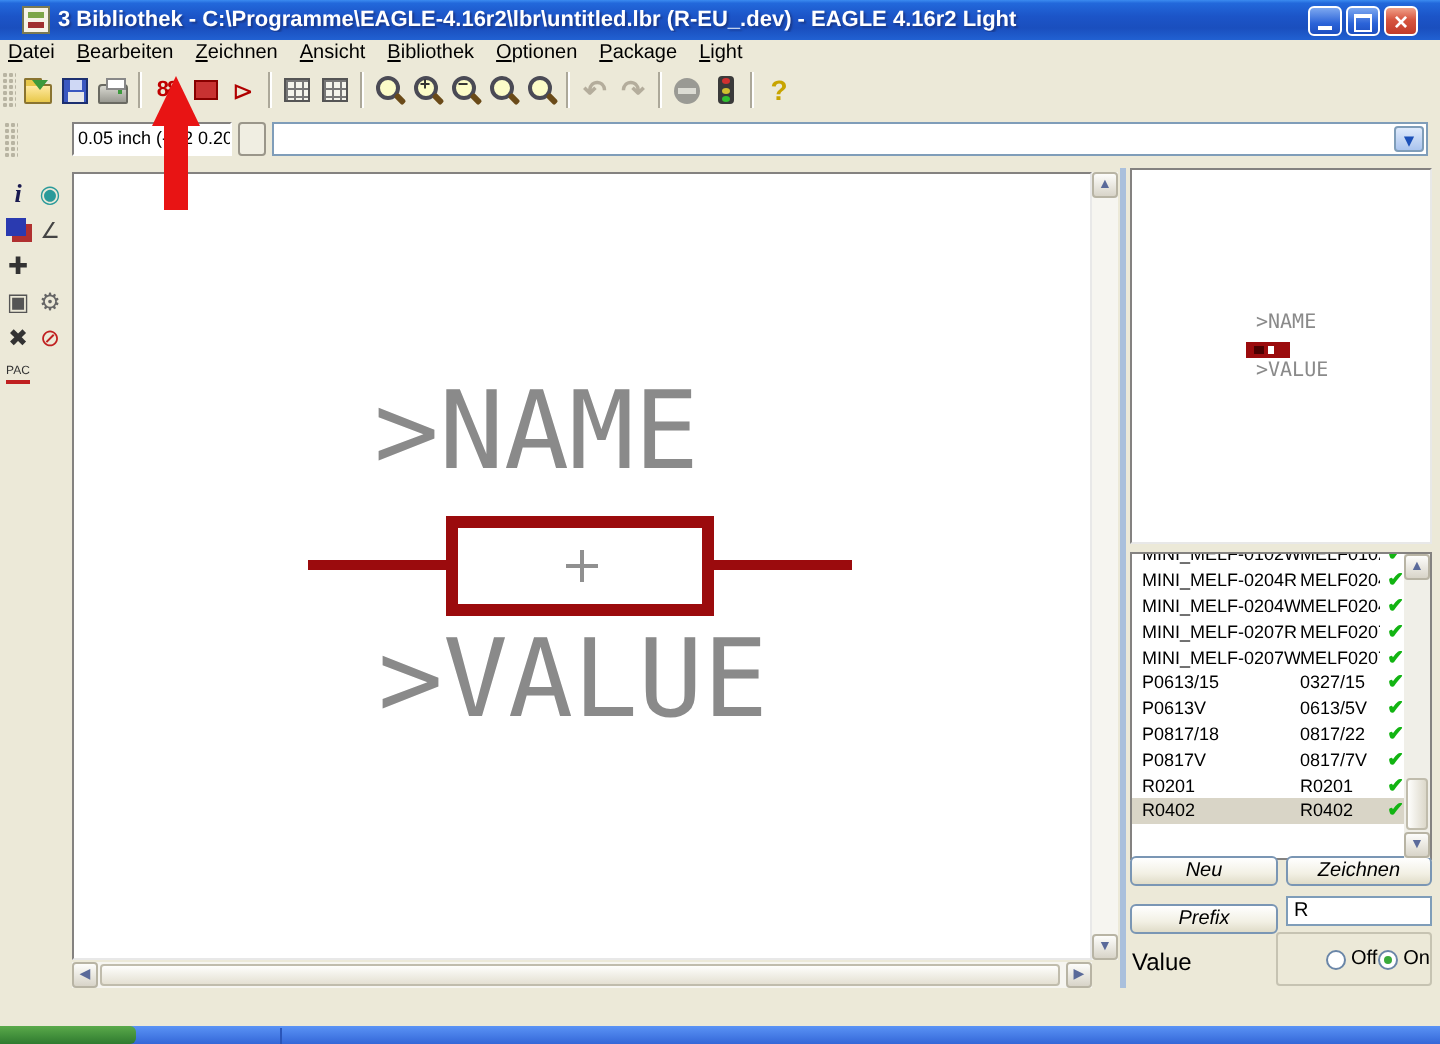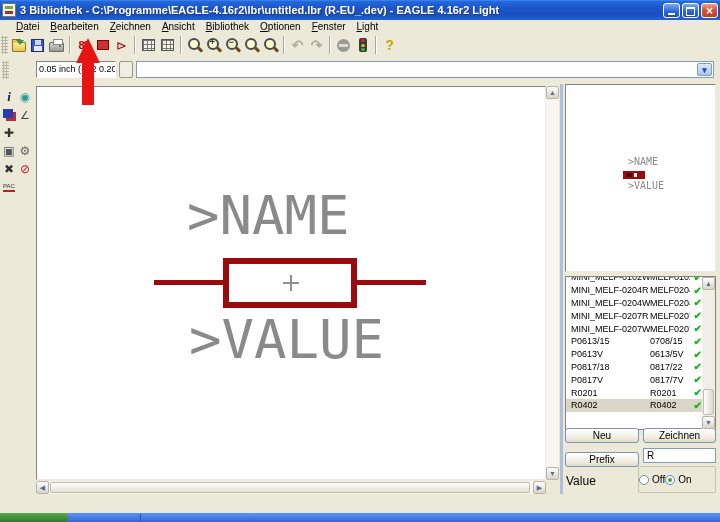--- a/index.html
+++ b/index.html
@@ -3,38 +3,38 @@
 <meta charset="utf-8">
 <style>
   * { margin:0; padding:0; box-sizing:border-box; }
   html,body { width:720px; height:522px; }
   body { font-family:"Liberation Sans", sans-serif; background:#ECE9D8; position:relative; overflow:hidden; }
   .abs { position:absolute; }
 
   
   .titlebar { left:0; top:0; width:720px; height:20px;
     background:linear-gradient(180deg,#3B8BF0 0%,#2268DB 8%,#1C55C8 40%,#1A4FBE 70%,#2161D2 100%);
-    display:flex; align-items:center; padding:0 2px; color:#fff; }
+    display:flex; align-items:center; padding:0 11px; color:#fff; }
   .app-icon { width:14px; height:14px; background:#f6f3e8; border:1px solid #7a7a52; margin-right:4px;
     position:relative; flex:0 0 auto; }
   .app-icon::before { content:""; position:absolute; left:2px; top:2px; width:8px; height:3px; background:#7da648; }
   .app-icon::after { content:""; position:absolute; left:2px; top:7px; width:8px; height:3px; background:#a03030; }
   .title-text { font-size:11px; font-weight:bold; white-space:nowrap; overflow:hidden;
     text-shadow:1px 1px 1px #1a3a8c; flex:1 1 auto; }
   .winbtns { display:flex; gap:2px; flex:0 0 auto; }
   .wb { width:17px; height:15px; border:1px solid #fff; border-radius:3px; font-size:10px; line-height:13px;
     text-align:center; color:#fff; font-weight:bold; }
   .wb.bmin, .wb.bmax { background:linear-gradient(180deg,#7da8f0,#2b63d8 60%,#1d4fc0); }
   .wb.bmin::after { content:""; display:block; width:7px; height:2px; background:#fff; margin:9px auto 0; }
   .wb.bmax::after { content:""; display:block; width:7px; height:6px; border:1px solid #fff; border-top-width:2px; margin:3px auto 0; }
   .wb.bclose { background:linear-gradient(180deg,#f0a088,#d75640 45%,#c13b2a); font-size:12px; line-height:14px; }
 
   
   .menubar { left:0; top:20px; width:720px; height:13px; display:flex; align-items:center; gap:11px;
-    padding-left:16px; font-size:10px; color:#000; background:#ECE9D8; }
+    padding-left:4px; font-size:10px; color:#000; background:#ECE9D8; }
   .mi::first-letter { text-decoration:underline; }
 
   
   .toolbar { left:0; top:33px; width:720px; height:24px; display:flex; align-items:center; background:#ECE9D8; }
   .grip { width:7px; height:18px; margin:0 1px;
     background-image:radial-gradient(#b8b4a2 1px, transparent 1.2px); background-size:3px 3px; }
   .tbsep { width:2px; height:18px; margin:0 3px; border-left:1px solid #aca899; border-right:1px solid #fff; }
   .tbi { width:17px; height:17px; margin:12px 1px; position:relative; display:flex; align-items:center; justify-content:center;
     font-size:12px; }
   
@@ -150,26 +150,26 @@
   .tc1 { padding-left:5px; width:84px; white-space:nowrap; overflow:hidden; }
   .tc2 { width:40px; white-space:nowrap; overflow:hidden; }
   .chk { width:12px; color:#12b412; font-size:10px; font-weight:bold; text-align:right; }
   .tsb { position:absolute; right:0; top:0; width:13px; height:152px; background:#f0efe8; z-index:4; }
   .tsb .up { position:absolute; left:0; top:0; width:13px; height:13px; font-size:7px; line-height:12px; }
   .tsb .dn { position:absolute; left:0; bottom:0; width:13px; height:13px; font-size:7px; line-height:12px; }
   .tsb .thumb { position:absolute; left:1px; bottom:14px; width:11px; height:26px;
     background:linear-gradient(90deg,#fefefc,#dcd8ca); border:1px solid #c0bcac; border-radius:2px; }
 
   .xpbtn { position:absolute; height:15px; background:linear-gradient(180deg,#ffffff,#f2f0e4 60%,#e0dcc8);
-    border:1px solid #7a96b4; border-radius:3px; font-size:10px; text-align:center; line-height:13px; color:#000; }
+    border:1px solid #7a96b4; border-radius:3px; font-size:10px; text-align:center; line-height:13px; color:#000;font-style:italic; }
   .field { position:absolute; height:15px; background:#fff; border:1px solid #7F9DB9; font-size:10px;
     line-height:13px; padding-left:3px; color:#000; }
   .lbl { position:absolute; font-size:12px; color:#000; }
   .radiobox { left:638px; top:466px; width:78px; height:27px; border:1px solid #c6c3b2; border-radius:2px;
-    display:flex; align-items:center; justify-content:flex-start; font-size:10px; }
+    display:flex; align-items:center; justify-content:flex-end; font-size:10px; }
   .radio { display:flex; align-items:center; gap:3px; }
   .rdot { width:10px; height:10px; border-radius:50%; border:1px solid #6a86a8; background:#fff; position:relative; }
   .rdot.on::after { content:""; position:absolute; left:2px; top:2px; width:4px; height:4px; border-radius:50%; background:#3aaa3a; }
 
   
   .arrow-head { left:76px; top:38px; width:0; height:0; border-left:12px solid transparent;
     border-right:12px solid transparent; border-bottom:25px solid #e81414; z-index:60; }
   .arrow-shaft { left:82px; top:61px; width:12px; height:44px; background:#e81414; z-index:60; }
 
   
@@ -192,21 +192,21 @@
   </span>
 </div>
 
 <div class="abs menubar">
   <span class="mi">Datei</span>
   <span class="mi">Bearbeiten</span>
   <span class="mi">Zeichnen</span>
   <span class="mi">Ansicht</span>
   <span class="mi">Bibliothek</span>
   <span class="mi">Optionen</span>
-  <span class="mi">Fenster</span>
+  <span class="mi">Package</span>
   <span class="mi">Light</span>
 </div>
 
 <div class="abs toolbar">
   <span class="grip"></span>
   <span class="tbi">
       <span class="i-folder"></span>
     </span>
   <span class="tbi">
       <span class="i-floppy"></span>
@@ -352,21 +352,21 @@
         <span class="tc2">MELF0207R</span>
         <span class="chk">✔</span>
       </div>
     <div class="trow">
         <span class="tc1">MINI_MELF-0207W</span>
         <span class="tc2">MELF0207W</span>
         <span class="chk">✔</span>
       </div>
     <div class="trow">
         <span class="tc1">P0613/15</span>
-        <span class="tc2">0708/15</span>
+        <span class="tc2">0327/15</span>
         <span class="chk">✔</span>
       </div>
     <div class="trow">
         <span class="tc1">P0613V</span>
         <span class="tc2">0613/5V</span>
         <span class="chk">✔</span>
       </div>
     <div class="trow">
         <span class="tc1">P0817/18</span>
         <span class="tc2">0817/22</span>

